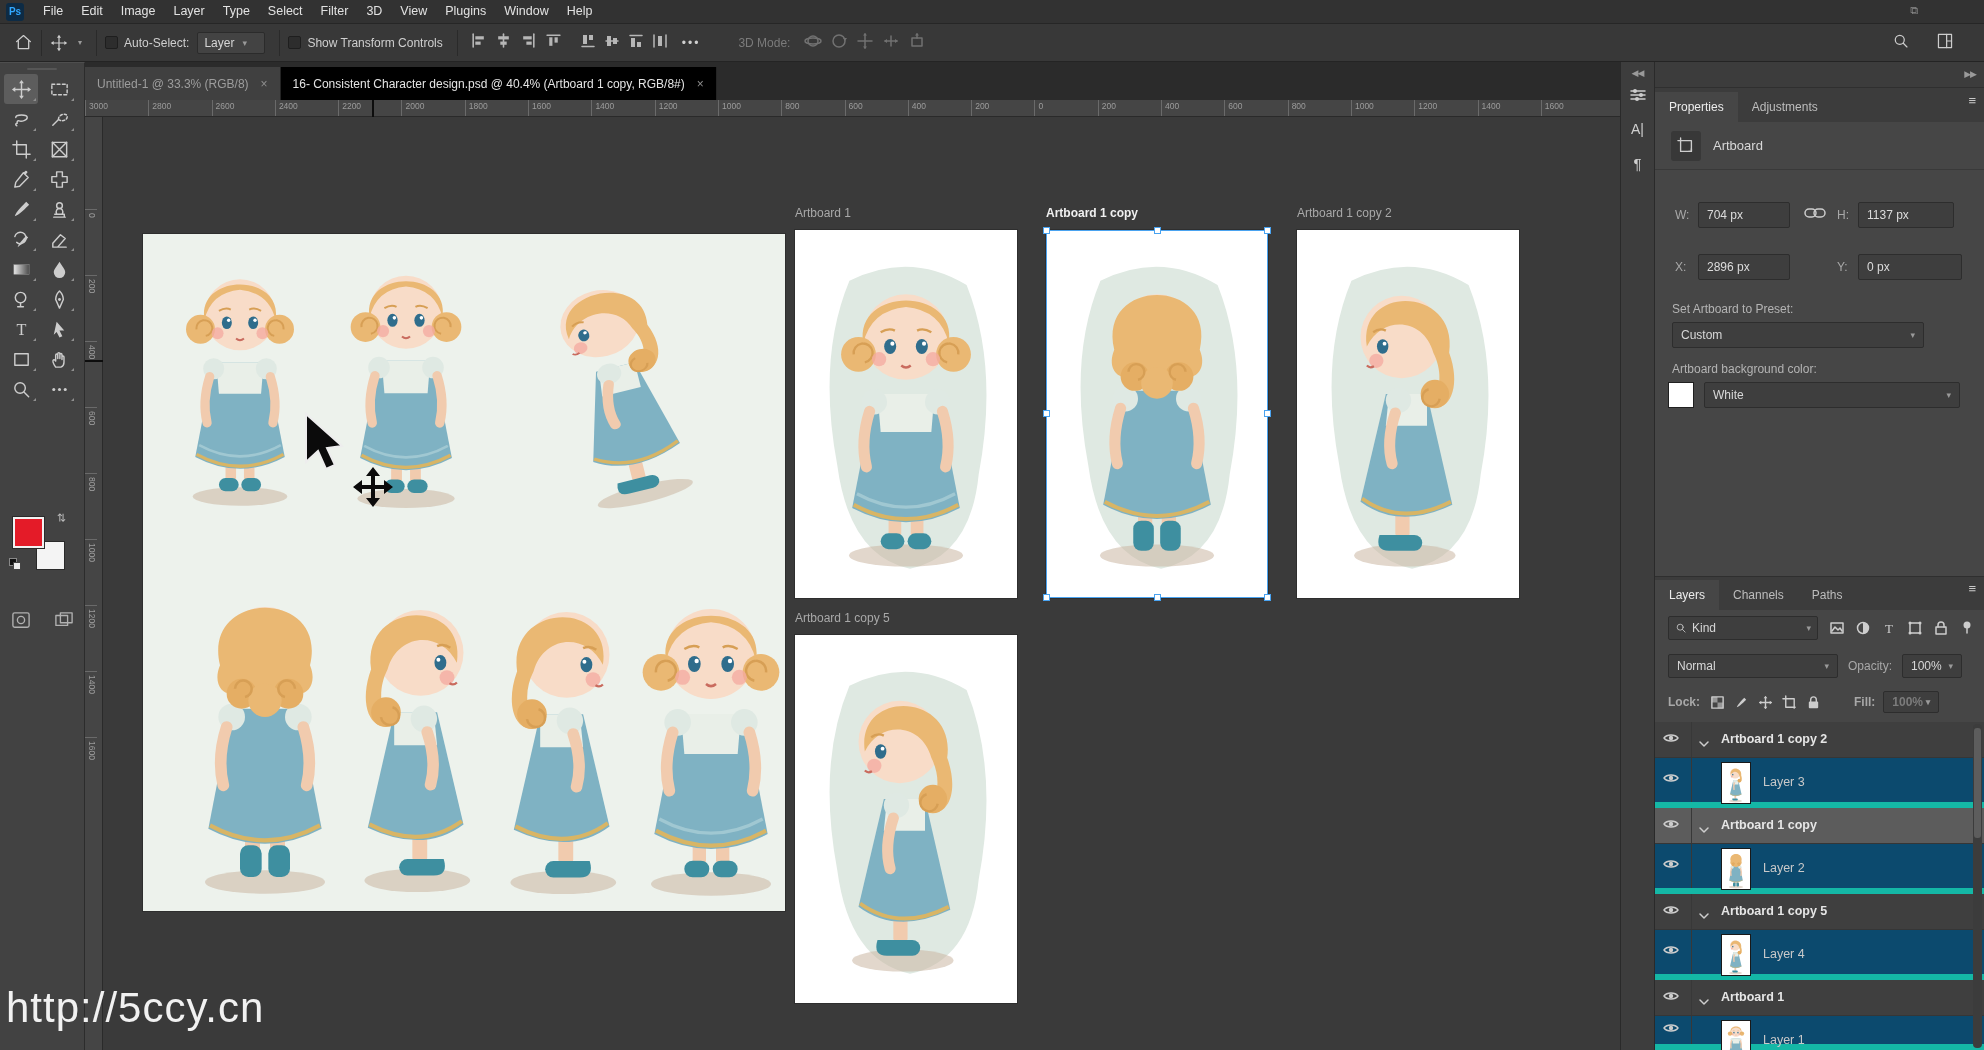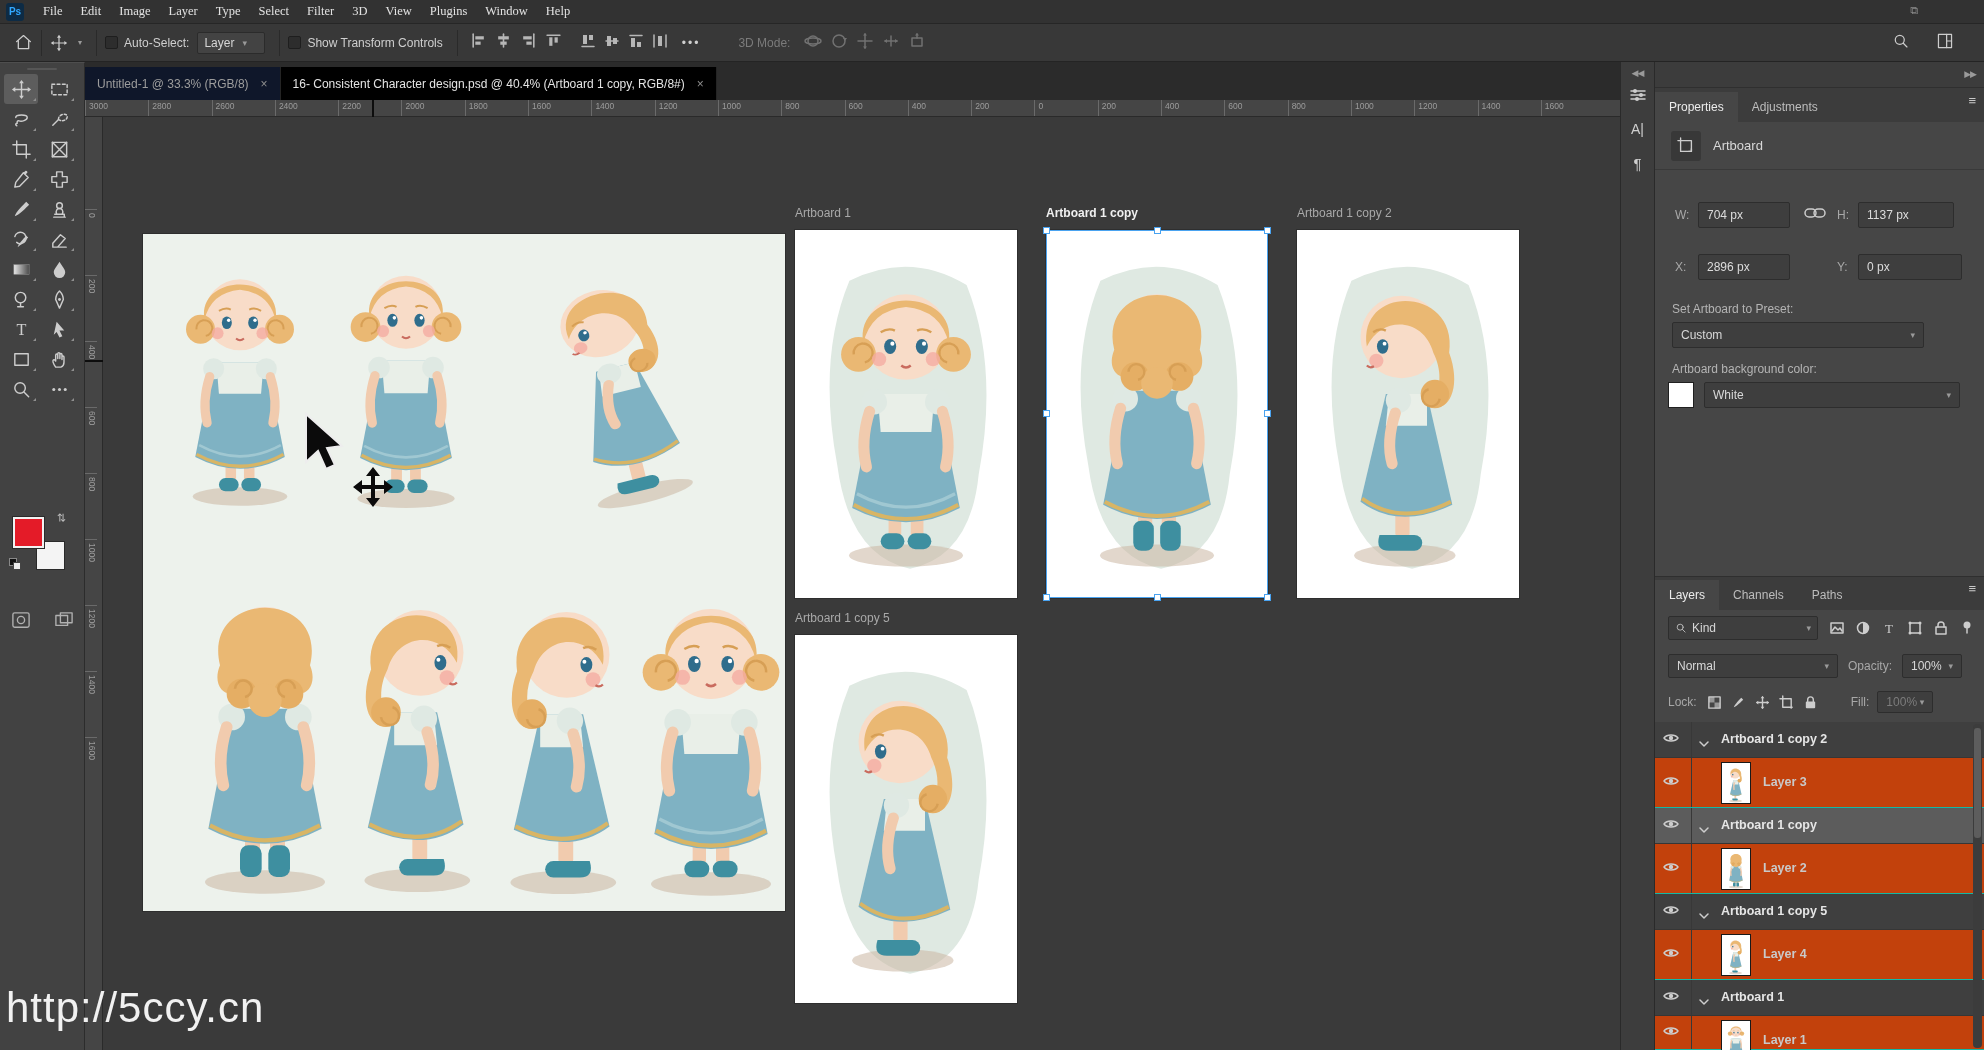--- a/index.html
+++ b/index.html
@@ -5,21 +5,21 @@
   html,body{margin:0;padding:0;background:#262626;}
   *{box-sizing:border-box;}
   .app{position:relative;width:1984px;height:1050px;overflow:hidden;
        font-family:"Liberation Sans",sans-serif;background:#3a3a3a;color:#ddd;}
   .abs{position:absolute;}
 
   
   .menubar{left:0;top:0;width:1984px;height:24px;background:#323232;display:flex;align-items:center;border-bottom:1px solid #262626;}
   .pslogo{width:18px;height:18px;margin-left:6px;border-radius:3px;background:#0d2b45;color:#31a8ff;
           font-size:10px;font-weight:bold;display:flex;align-items:center;justify-content:center;}
-  .menu-items{display:flex;margin-left:10px;font-family:Liberation Serif, serif;}
+  .menu-items{display:flex;margin-left:10px;}
   .menu-items .mi{padding:0 9px;font-size:12.5px;color:#e2e2e2;line-height:23px;cursor:default;}
   .chrome-ico{position:absolute;right:66px;top:4px;color:#8a8a8a;font-size:11px;}
 
   
   .optionsbar{left:0;top:24px;width:1984px;height:38px;background:#383838;border-bottom:1px solid #242424;display:flex;align-items:center;}
   .ob{display:flex;align-items:center;}
   .vsep{width:1px;height:26px;background:#2a2a2a;margin:0 8px;}
   .obicon svg{display:block;}
   .chk{width:13px;height:13px;background:#2d2d2d;border:1px solid #1e1e1e;border-radius:2px;margin-right:6px;}
   .oblabel{font-size:12px;color:#cfcfcf;}
@@ -47,21 +47,21 @@
   .mini-sw .a{position:absolute;left:0;top:0;width:8px;height:8px;background:#111;border:1px solid #888;}
   .mini-sw .b{position:absolute;left:4px;top:4px;width:8px;height:8px;background:#eee;border:1px solid #444;}
   .swap{position:absolute;left:57px;top:6px;color:#bdbdbd;font-size:11px;transform:rotate(90deg);}
   .below-sw{position:absolute;left:0;top:548px;width:85px;display:flex;justify-content:space-around;}
   .below-sw svg{opacity:.8;}
 
   
   .tabbar{left:85px;top:62px;width:1535px;height:38px;background:#2b2b2b;display:flex;align-items:flex-end;}
   .doctab{height:33px;display:flex;align-items:center;padding:0 12px;font-size:12px;white-space:nowrap;border-right:1px solid #242424;}
   .doctab .x{margin-left:12px;font-size:12px;color:#8e8e8e;}
-  .doctab.inactive{background:#0f172a;color:#9d9d9d;}
+  .doctab.inactive{background:#404040;color:#9d9d9d;}
   .doctab.active{background:#000000;color:#e4e4e4;}
 
   
   .hruler{left:85px;top:100px;width:1535px;height:17px;background:#454545;border-bottom:1px solid #2a2a2a;overflow:hidden;white-space:nowrap;
      background-image:repeating-linear-gradient(90deg,#585858 0 1px,transparent 1px 12.66px);
      background-size:100% 4px;background-position:0 16px;background-repeat:no-repeat;}
   .hruler span{display:inline-block;width:63.3px;height:17px;border-left:1px solid #6a6a6a;padding-left:3px;
      font-size:8.5px;color:#9c9c9c;line-height:12px;vertical-align:top;}
   .hmarker{left:372px;top:100px;width:2px;height:17px;background:#0d0d0d;}
   .vruler{left:85px;top:117px;width:18px;height:933px;background:#454545;border-right:1px solid #2a2a2a;overflow:hidden;padding-top:92px;
@@ -111,31 +111,31 @@
 
   
   .ltabs{position:absolute;left:0;top:514px;width:329px;height:34px;background:#3c3c3c;display:flex;align-items:flex-end;border-top:1px solid #2f2f2f;}
   .lmenu{position:absolute;right:8px;top:522px;color:#c8c8c8;font-size:13px;line-height:10px;}
   .frow{position:absolute;left:0;top:550px;width:329px;height:34px;}
   .searchbox{position:absolute;left:13px;top:4px;width:150px;height:24px;background:#3e3e3e;border:1px solid:#2d2d2d;border:1px solid #2d2d2d;border-radius:2px;
      display:flex;align-items:center;font-size:12px;color:#d6d6d6;padding:0 6px;}
   .searchbox .car{margin-left:auto;font-size:9px;color:#9a9a9a;}
   .fico{position:absolute;top:6px;width:20px;height:20px;display:flex;align-items:center;justify-content:center;}
   .brow{position:absolute;left:0;top:588px;width:329px;height:32px;}
-  .lrow{position:absolute;left:0;top:624px;width:329px;height:32px;display:flex;align-items:center;}
+  .lrow{position:absolute;left:0;top:624px;width:329px;height:32px;display:flex;align-items:center;font-weight:bold;}
   .lockico{margin-right:9px;display:flex;}
   .layers-list{position:absolute;left:0;top:660px;width:329px;height:328px;overflow:hidden;background:#424242;}
   .lr{position:absolute;left:0;width:329px;}
   .lr .eye{position:absolute;left:7px;top:50%;transform:translateY(-50%);}
   .lr .eyecol{position:absolute;left:0;top:0;width:37px;height:100%;border-right:1px solid #383838;}
   .grow{height:36px;background:#3f3f3f;border-bottom:1px solid #363636;}
   .grow.sel{background:#5c5c5c;}
   .grow .chev{position:absolute;left:44px;top:12px;}
   .grow .gname{position:absolute;left:66px;top:10px;font-size:12.5px;font-weight:bold;color:#e6e6e6;white-space:nowrap;}
-  .lay{height:50px;background:#c2410c;border-bottom:1px solid #14b8a6;font-weight:bold;}
+  .lay{height:50px;background:#0c4a6e;border-bottom:6px solid #14b8a6;}
   .lay .thumb{position:absolute;left:66px;top:4px;width:30px;height:42px;background:#fff;border:1px solid #191919;overflow:hidden;}
   .lay .lname{position:absolute;left:108px;top:17px;font-size:12.5px;color:#c9c9c9;white-space:nowrap;}
   .lscroll{position:absolute;right:2px;top:662px;width:9px;height:324px;background:#3c3c3c;border-radius:4px;}
   .lthumb{position:absolute;right:3px;top:666px;width:7px;height:110px;background:#5d5d5d;border-radius:3px;}
 
   
   .watermark{left:6px;top:984px;font-size:42px;color:rgba(255,255,255,.93);letter-spacing:1px;}
 
   svg{overflow:visible;}
   .st{stroke:#cdcdcd;stroke-width:1.5;fill:none;stroke-linecap:round;stroke-linejoin:round;}

